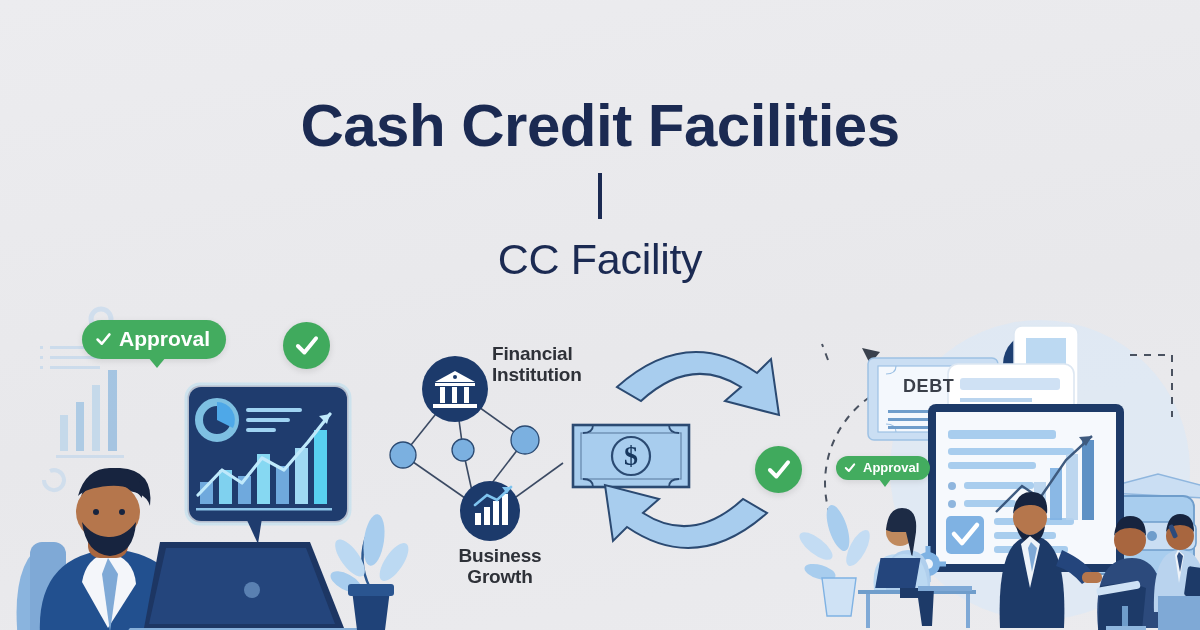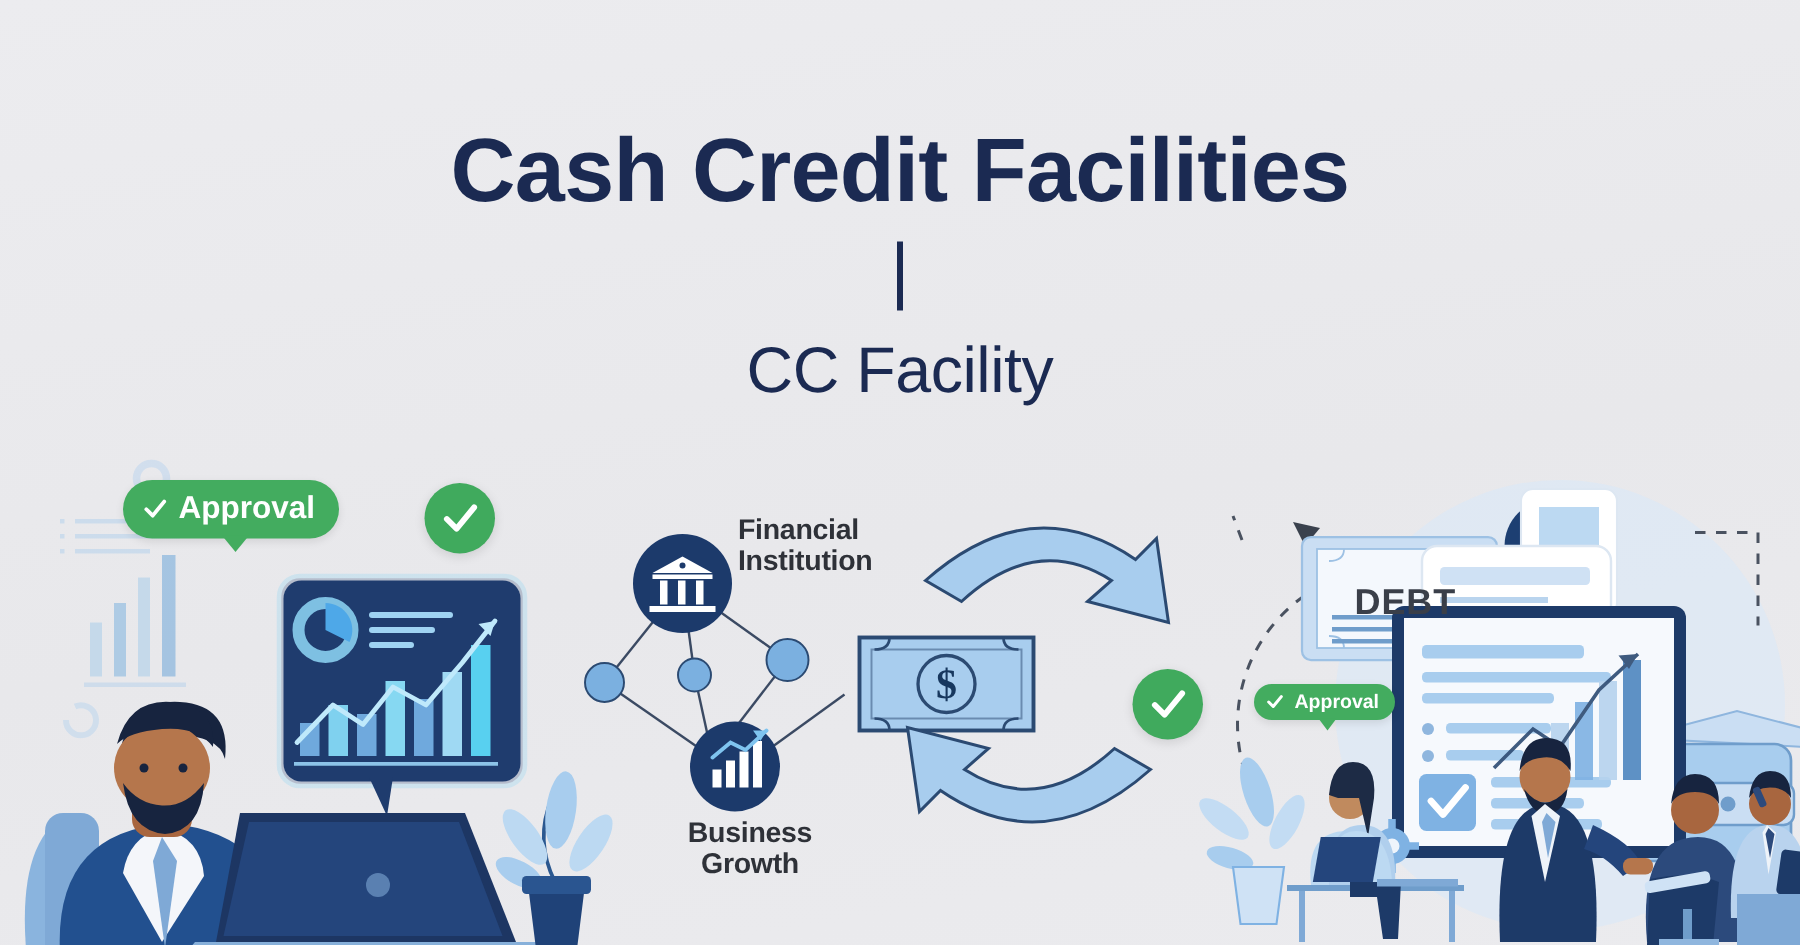--- a/index.html
+++ b/index.html
@@ -9,21 +9,21 @@
     background: #e9e9ec;
     overflow: hidden;
   }
   #canvas {
     position: relative;
     width: 1200px; height: 630px;
     background: linear-gradient(170deg, #ececef 0%, #e8e8eb 55%, #ebebee 100%);
   }
 
   
-  .header { position: absolute; top: 0; left: 0; width: 1200px; text-align: center; }
+  .header { position: absolute; top: 12px; left: 0; width: 1200px; text-align: center; }
   .title {
     margin-top: 82px;
     font-size: 60px;
     font-weight: 700;
     letter-spacing: -0.5px;
     color: #1b2a52;
     line-height: 1.05;
   }
   .subtitle-row {
     margin-top: 16px;
@@ -69,22 +69,22 @@
 
   
   .node-label {
     position: absolute; color: #2e3138; font-weight: 700;
     line-height: 1.12; font-size: 19px; letter-spacing: -0.2px;
   }
   .label-fi { left: 492px; top: 343px; }
   .label-bg { left: 452px; top: 545px; text-align: center; width: 96px; }
 
   .debt-text {
-    position: absolute; left: 903px; top: 388px;
-    font-size: 24px; font-weight: 700; color: #3a3f49; letter-spacing: 0.6px;
+    position: absolute; left: 903px; top: 376px;
+    font-size: 18px; font-weight: 700; color: #3a3f49; letter-spacing: 0.6px;
   }
 </style>
 </head>
 <body>
 
 <div id="canvas">
 
   <div class="header">
     <div class="title">Cash Credit Facilities</div>
     <div class="subtitle-row">

